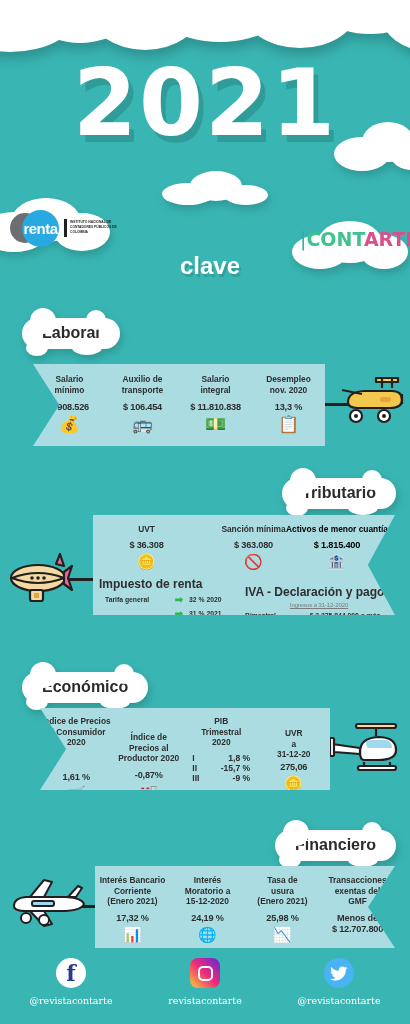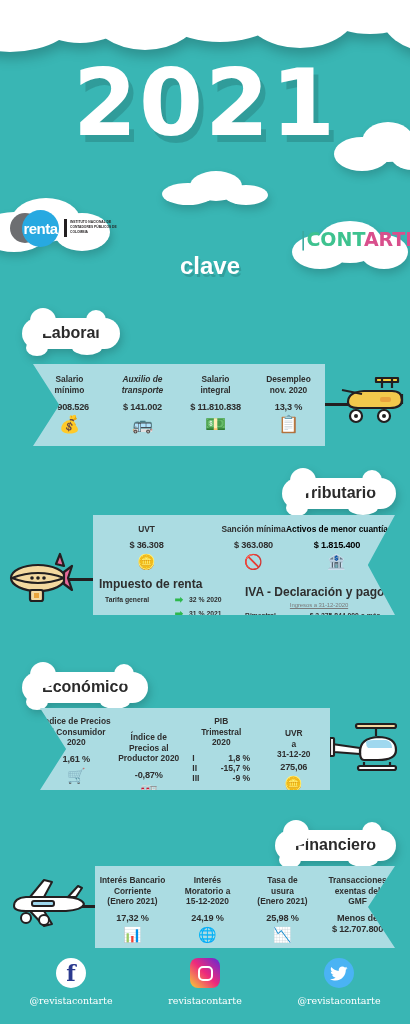--- a/index.html
+++ b/index.html
@@ -254,23 +254,23 @@
 
   <div class="ribbon notch-left" style="top:364px;left:33px;width:292px;height:82px;">
     <div class="cols">
       <div class="col" style="padding-top:10px;">
         <div class="chead" style="white-space:pre-line;">Salario
 mínimo</div>
         <div class="cval">$ 908.526</div>
         <div class="cicon">💰</div>
       </div>
       <div class="col" style="padding-top:10px;">
-        <div class="chead" style="white-space:pre-line;font-style:italic;">Auxilio de
+        <div class="chead" style="white-space:pre-line;">Auxilio de
 transporte</div>
-        <div class="cval">$ 141.002</div>
+        <div class="cval">$ 106.454</div>
         <div class="cicon">🚌</div>
       </div>
       <div class="col" style="padding-top:10px;">
         <div class="chead" style="white-space:pre-line;">Salario
 integral</div>
         <div class="cval">$ 11.810.838</div>
         <div class="cicon">💵</div>
       </div>
       <div class="col" style="padding-top:10px;">
         <div class="chead" style="white-space:pre-line;">Desempleo
@@ -386,21 +386,21 @@
       </g>
     </svg>
   </div>
 
   <div class="ribbon notch-left" style="top:708px;left:40px;width:290px;height:82px;">
     <div class="cols">
       <div class="col" style="padding-top:8px;">
         <div class="chead" style="white-space:pre-line;">Índice de Precios
 al Consumidor
 2020</div>
-        <div class="cval" style="margin-top:6px;">1,61 %</div>
+        <div class="cval" style="margin-top:24px;">1,61 %</div>
         <div class="cicon" style="font-size:15px;">🛒</div>
       </div>
       <div class="col" style="padding-top:24px;">
         <div class="chead" style="white-space:pre-line;">Índice de
 Precios al
 Productor 2020</div>
         <div class="cval" style="margin-top:6px;">-0,87%</div>
         <div class="cicon" style="font-size:15px;">🏭</div>
       </div>
       <div class="col" style="padding-top:8px;">

